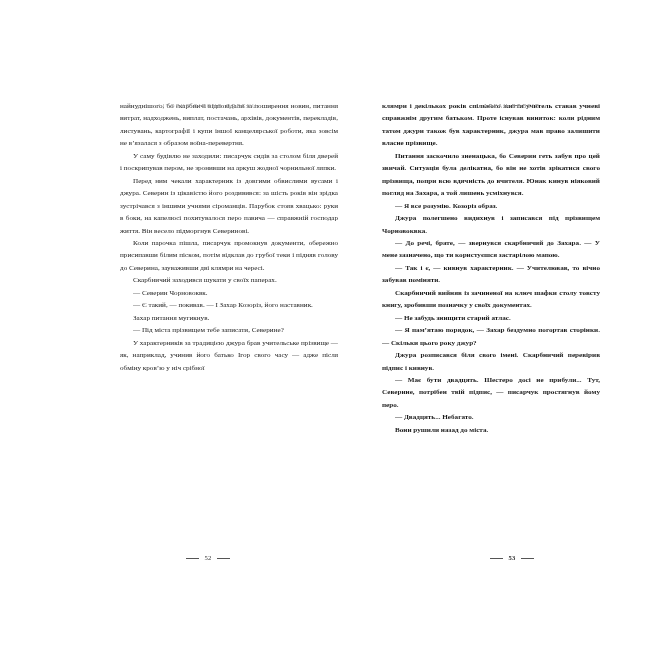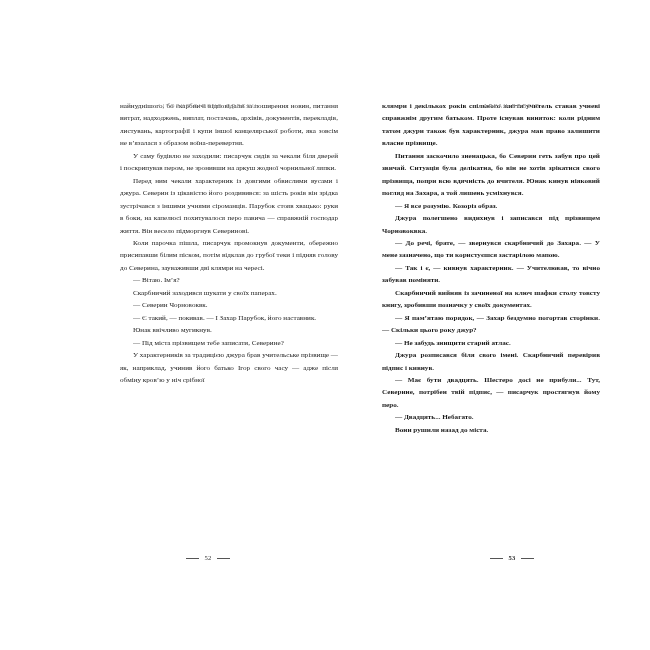--- a/index.html
+++ b/index.html
@@ -103,28 +103,27 @@
 </head>
 <body>
 
 <div class="spread">
 
   <div class="page page-left">
     <div class="running-head">LITOPYS SIROHO ORDENU</div>
 
     <div class="body-text">
       <p class="cont">найнуднішого, бо скарбничі відповідали за поширення новин, питання витрат, надходжень, виплат, постачань, архівів, документів, перекладів, листувань, картографії і купи іншої канцелярської роботи, яка зовсім не в’язалася з образом воїна-перевертня.</p>
-      <p>У саму будівлю не заходили: писарчук сидів за чекали біля дверей і поскрипував пером, не зронивши на аркуш жодної чорнильної ляпки.</p>
+      <p>У саму будівлю не заходили: писарчук сидів за столом біля дверей і поскрипував пером, не зронивши на аркуш жодної чорнильної ляпки.</p>
       <p>Перед ним чекали характерник із довгими обвислими вусами і джура. Северин із цікавістю його роздивився: за шість років він зрідка зустрічався з іншими учнями сіроманців. Парубок стояв хвацько: руки в боки, на капелюсі похитувалося перо павича — справжній господар життя. Він весело підморгнув Северинові.</p>
       <p>Коли парочка пішла, писарчук промокнув документи, обережно присипавши білим піском, потім відклав до грубої теки і підняв голову до Северина, зауваживши дві клямри на чересі.</p>
-      <p>— Вітаю. Ім’я?</p>
       <p>Скарбничий заходився шукати у своїх паперах.</p>
       <p>— Северин Чорновоквк.</p>
-      <p>— Є такий, — покивав. — І Захар Парубок, його наставник.</p>
-      <p>Юнак ввічливо мугикнув.</p>
+      <p>— Є такий, — покивав. — І Захар Козоріз, його наставник.</p>
+      <p>Захар питання мугикнув.</p>
       <p>— Під міста прізвищем тебе записати, Северине?</p>
       <p>У характерників за традицією джура брав учительське прізвище — як, наприклад, учинив його батько Ігор свого часу — адже після обміну кров’ю у ніч срібної</p>
     </div>
 
     <div class="folio">
       <span class="rule left"></span>
       <span class="num">52</span>
       <span class="rule right"></span>
     </div>
   </div>
@@ -133,22 +132,22 @@
     <div class="running-head">АРКАН ВОВКІВ</div>
 
     <div class="body-text">
       <p class="cont">клямри і декількох років спільного життя учитель ставав учневі справжнім другим батьком. Проте існував виняток: коли рідним татом джури також був характерник, джура мав право залишити власне прізвище.</p>
       <p>Питання заскочило зненацька, бо Северин геть забув про цей звичай. Ситуація була делікатна, бо він не хотів зрікатися свого прізвища, попри всю вдячність до вчителя. Юнак кинув ніяковий погляд на Захара, а той лишень усміхнувся.</p>
       <p>— Я все розумію. Козоріз образ.</p>
       <p>Джура полегшено видихнув і записався під прізвищем Чорновоквка.</p>
       <p>— До речі, брате, — звернувся скарбничий до Захара. — У мене зазначено, що ти користуєшся застарілою мапою.</p>
       <p>— Так і є, — кивнув характерник. — Учителював, то вічно забував поміняти.</p>
       <p>Скарбничий вийняв із зачиненої на ключ шафки столу товсту книгу, зробивши позначку у своїх документах.</p>
+      <p>— Не забудь знищити старий атлас.</p>
       <p>— Я пам’ятаю порядок, — Захар бездумно погортав сторінки. — Скільки цього року джур?</p>
-      <p>— Не забудь знищити старий атлас.</p>
       <p>Джура розписався біля свого імені. Скарбничий перевірив підпис і кивнув.</p>
       <p>— Має бути двадцять. Шестеро досі не прибули... Тут, Северине, потрібен твій підпис, — писарчук простягнув йому перо.</p>
       <p>— Двадцять... Небагато.</p>
       <p>Вони рушили назад до міста.</p>
     </div>
 
     <div class="folio">
       <span class="rule left"></span>
       <span class="num">53</span>
       <span class="rule right"></span>

